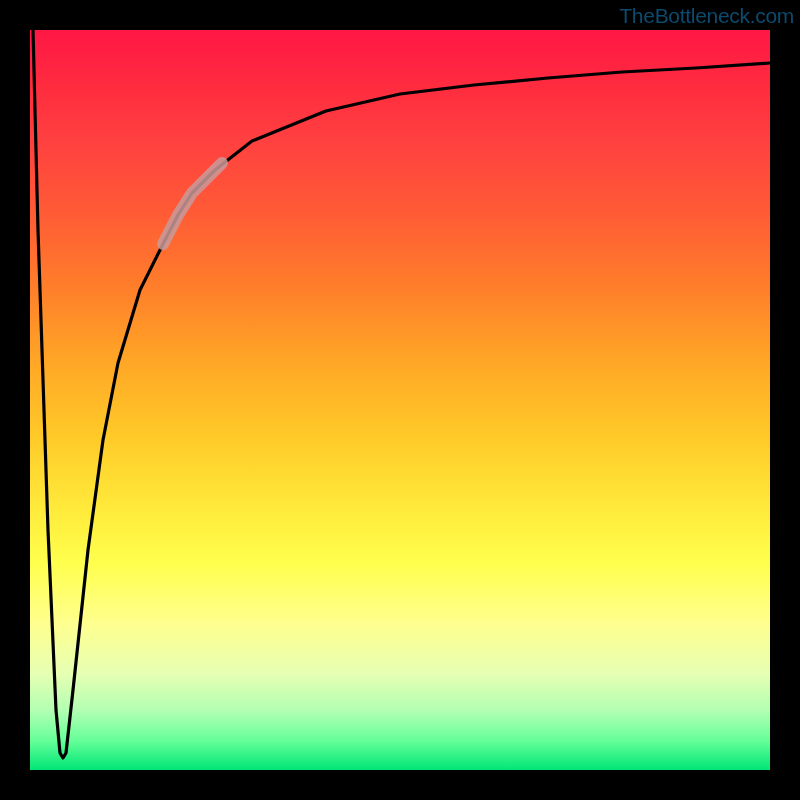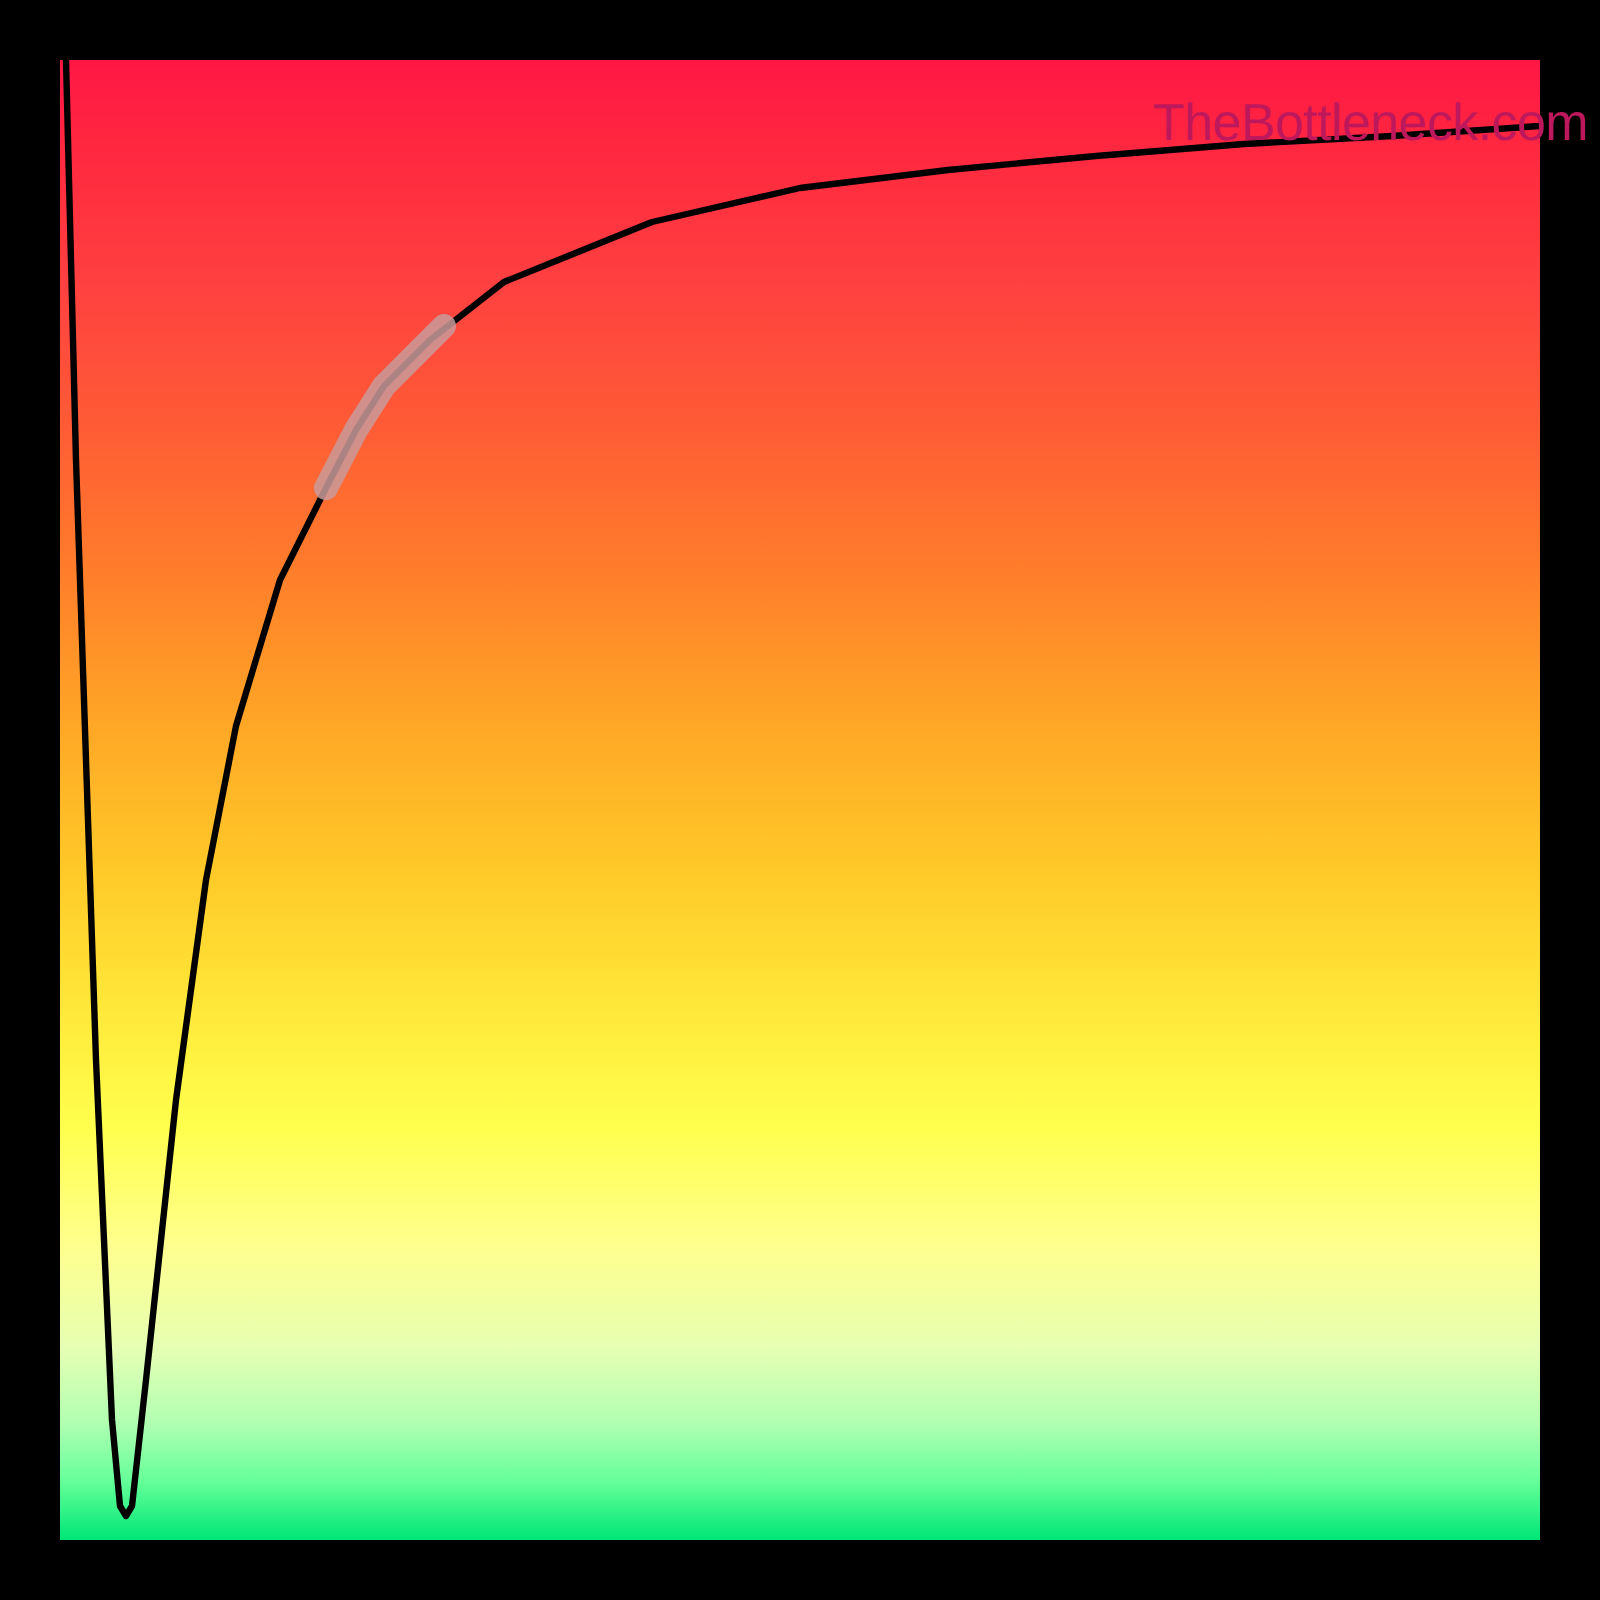--- a/index.html
+++ b/index.html
@@ -70,26 +70,25 @@
   .axis-right {
     left: 770px;
     top: 0;
     width: 30px;
     height: 800px;
   }
   .attribution {
     position: absolute;
     right: 6px;
     top: 4px;
-    font-size: 26px;
+    font-size: 21px;
     font-weight: 500;
-    color: #be185d;
+    color: #0c4a6e;
     z-index: 5;
     letter-spacing: -0.3px;
-    margin-top: 42px;
   }
 </style>
 </head>
 <body>
 
 <div class="container">
 
   <div class="plot-area"></div>
 
   <svg class="curve" viewBox="0 0 740 740">

